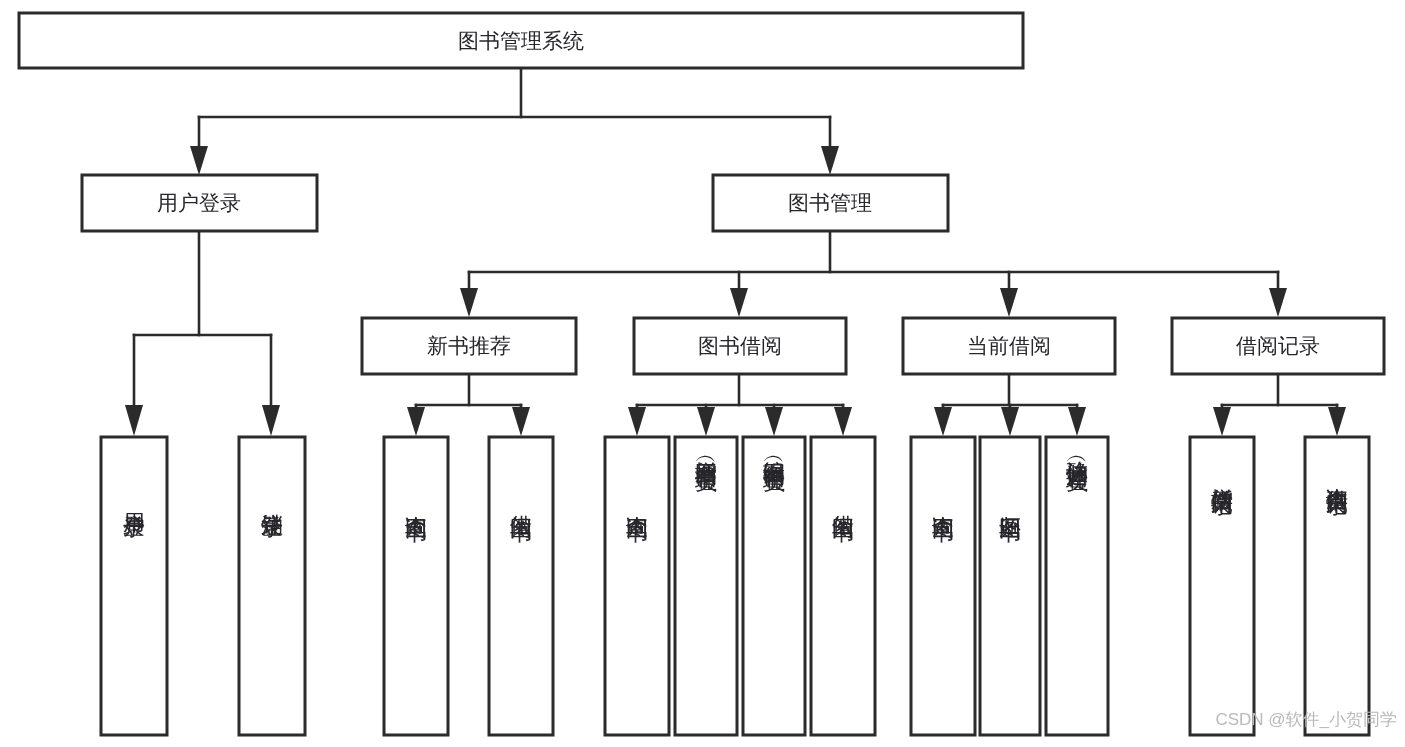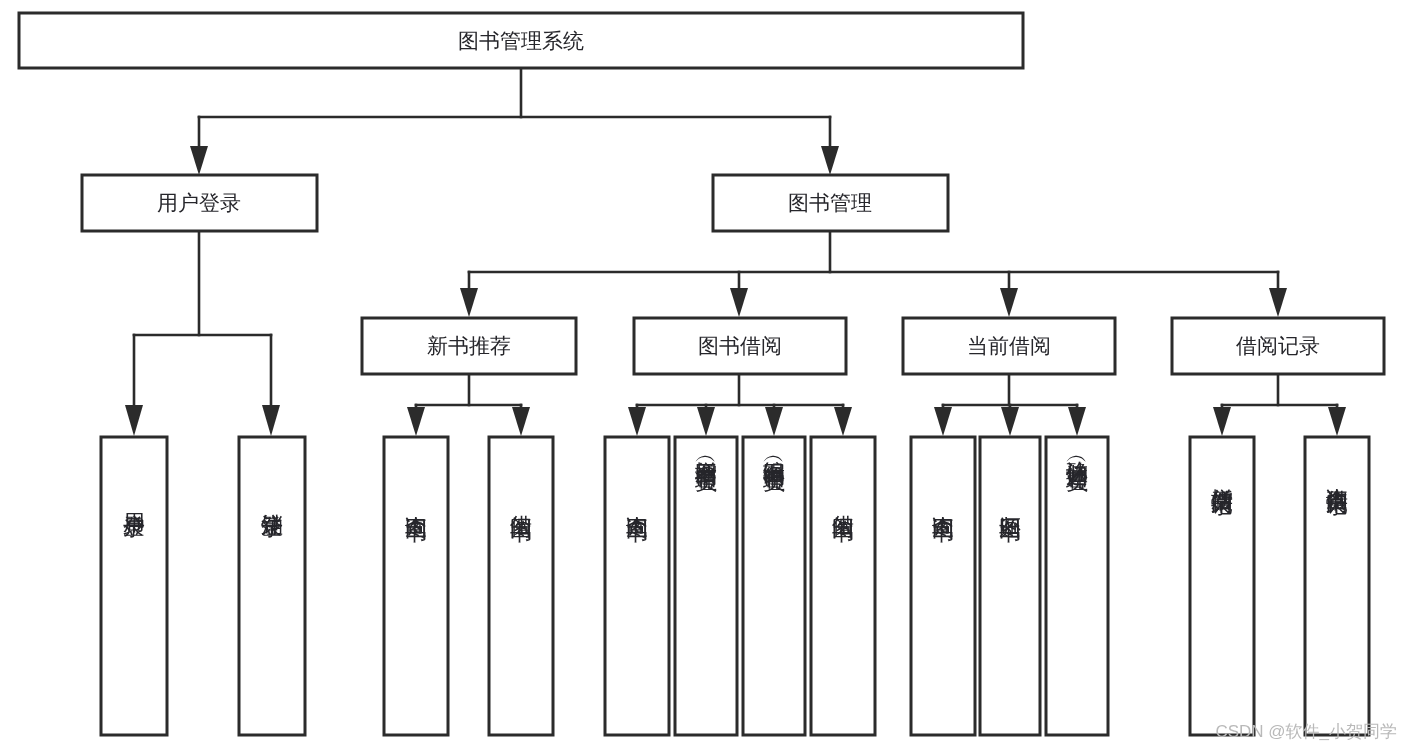--- a/index.html
+++ b/index.html
@@ -61,21 +61,21 @@
     font-family: "Liberation Sans", "DejaVu Sans", sans-serif;
     font-size: 22px;
     line-height: 1.18;
     color: #26262b;
     letter-spacing: 1.5px;
     white-space: nowrap;
   }
   .watermark {
     position: absolute;
     right: 8px;
-    bottom: 4px;
+    bottom: 16px;
     font-family: "Liberation Sans", "DejaVu Sans", sans-serif;
     font-size: 17px;
     color: #b9b9b9;
     white-space: nowrap;
   }
 </style>
 </head>
 <body>
 
 <div id="diagram-root">

